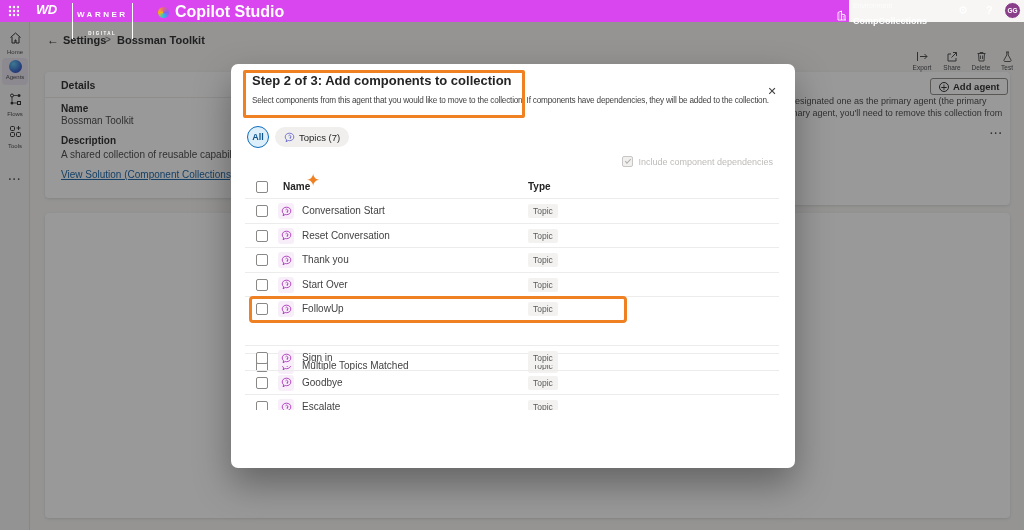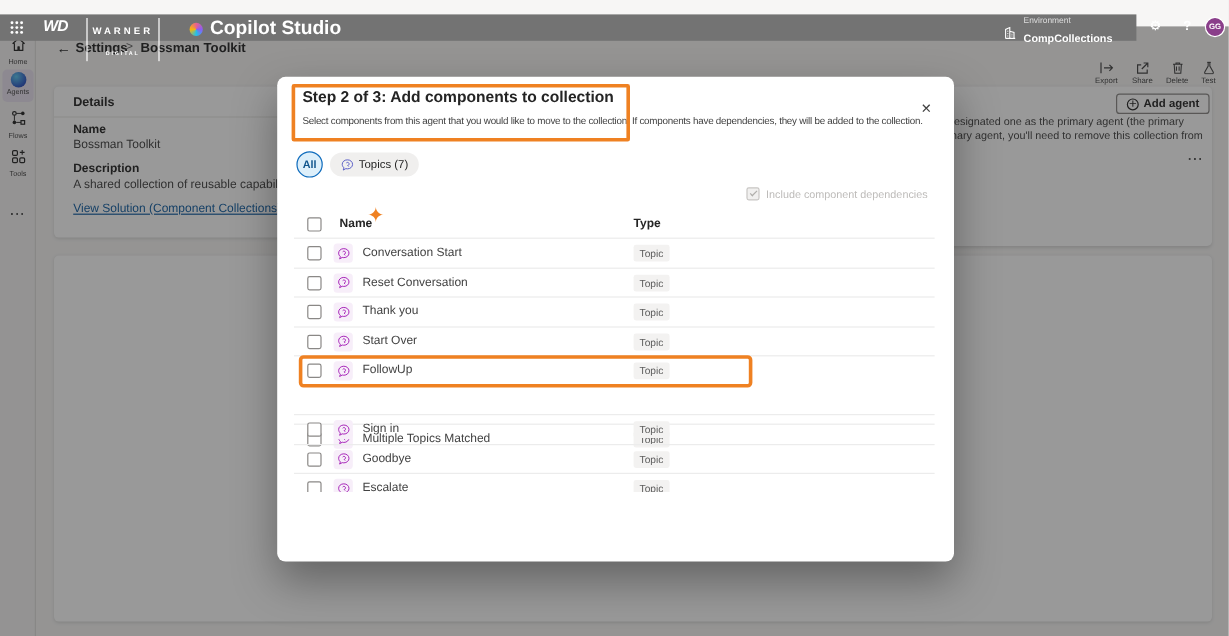--- a/index.html
+++ b/index.html
@@ -1,21 +1,21 @@
 <!DOCTYPE html>
 <html><head>
 <meta charset="utf-8">
 <style>
   * { margin:0; padding:0; box-sizing:border-box; }
   html,body { width:1024px; height:530px; }
   body { font-family:"Liberation Sans","DejaVu Sans",sans-serif; background:#f7f6f5; overflow:hidden; }
   .app { position:relative; width:1024px; height:530px; background:#f7f6f5; overflow:hidden; }
 
   
-  .topbar { position:absolute; left:0; top:12px; width:947px; height:22px; background:#737373; color:#fff; z-index:6; }
+  .topbar { position:absolute; left:0; top:0; width:849px; height:22px; background:#d946ef; color:#fff; z-index:6; }
   .topbar .waffle { position:absolute; left:8px; top:5px; width:12px; height:12px; cursor:pointer; }
   .wd-logo { position:absolute; left:36px; top:2px; font-size:13px; font-weight:bold; font-style:italic; letter-spacing:-.5px; }
   .warner-box { position:absolute; left:72px; top:3px; border-left:1.5px solid #fff; border-right:1.5px solid #fff; padding:0 4px; text-align:center; }
   .warner-box .w1 { font-size:8px; font-weight:bold; letter-spacing:2.5px; line-height:9px; }
   .warner-box .w2 { font-size:4.5px; font-weight:bold; letter-spacing:1.5px; line-height:6px; }
   .copilot { position:absolute; left:158px; top:3px; display:flex; align-items:center; gap:6px; }
   .copilot-ic { width:11px; height:11px; border-radius:50%; background:conic-gradient(#e8618c,#8b5cf6,#22c1e8,#f5b50b,#e8618c); }
   .copilot-name { font-size:16px; font-weight:bold; }
   .env { position:absolute; left:836px; top:2px; display:flex; gap:6px; align-items:center; cursor:pointer; }
   .env-l { font-size:7px; color:rgba(255,255,255,.75); line-height:8px; }

